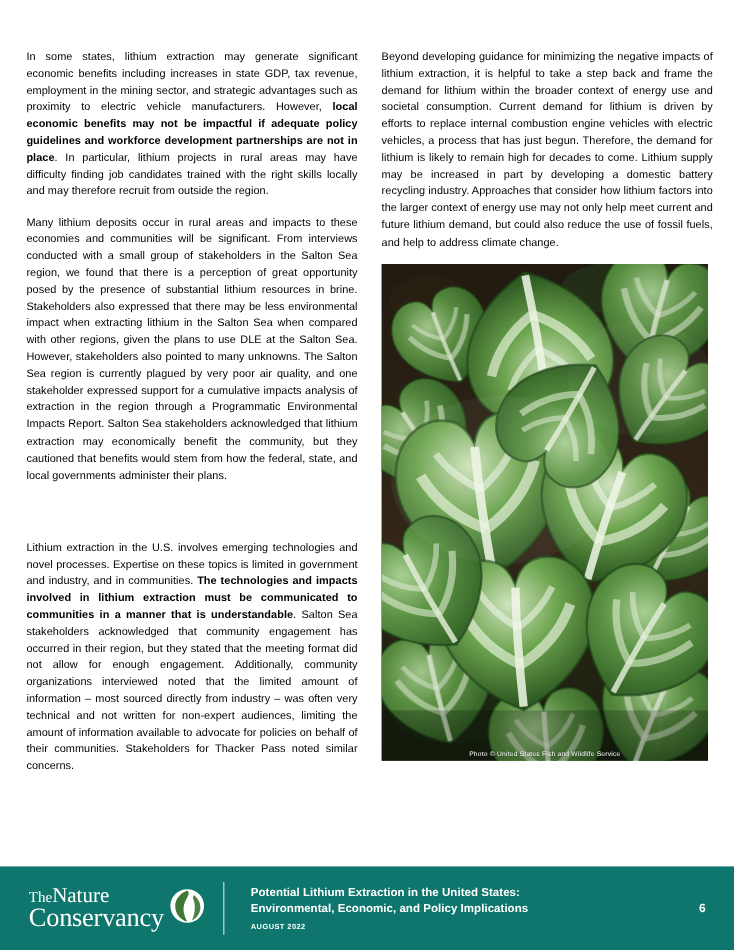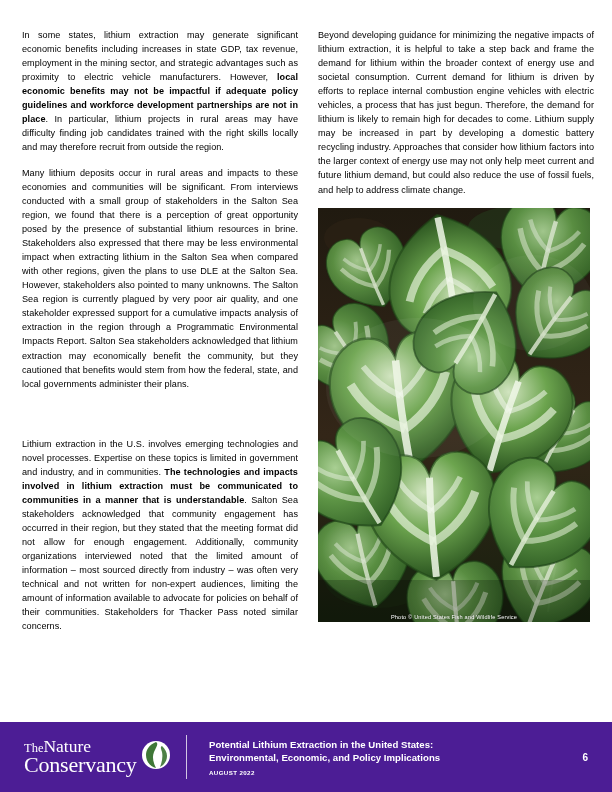--- a/index.html
+++ b/index.html
@@ -12,21 +12,21 @@
     height: 792px;
     position: relative;
     overflow: hidden;
     font-family: "Liberation Sans", sans-serif;
     color: #000000;
   }
 
   
   .page-content {
     position: absolute;
-    left: 0; top: 4px;
+    left: 0; top: 16px;
     width: 612px;
     height: 722px;
     box-sizing: border-box;
     padding: 24px 20px 0 22px;
   }
   .columns {
     display: flex;
     gap: 20px;
     align-items: flex-start;
   }
@@ -70,21 +70,21 @@
     text-shadow: 0 0 2px rgba(0,0,0,0.55);
     font-family: "Liberation Sans", sans-serif;
   }
 
   
   .footer {
     position: absolute;
     left: 0; bottom: 0;
     width: 612px;
     height: 70px;
-    background: #4c1d95;
+    background: #0f766e;
     display: flex;
     align-items: center;
   }
   .footer-logo {
     width: 150px;
     margin-left: 24px;
     display: flex;
     align-items: center;
     gap: 4px;
   }

